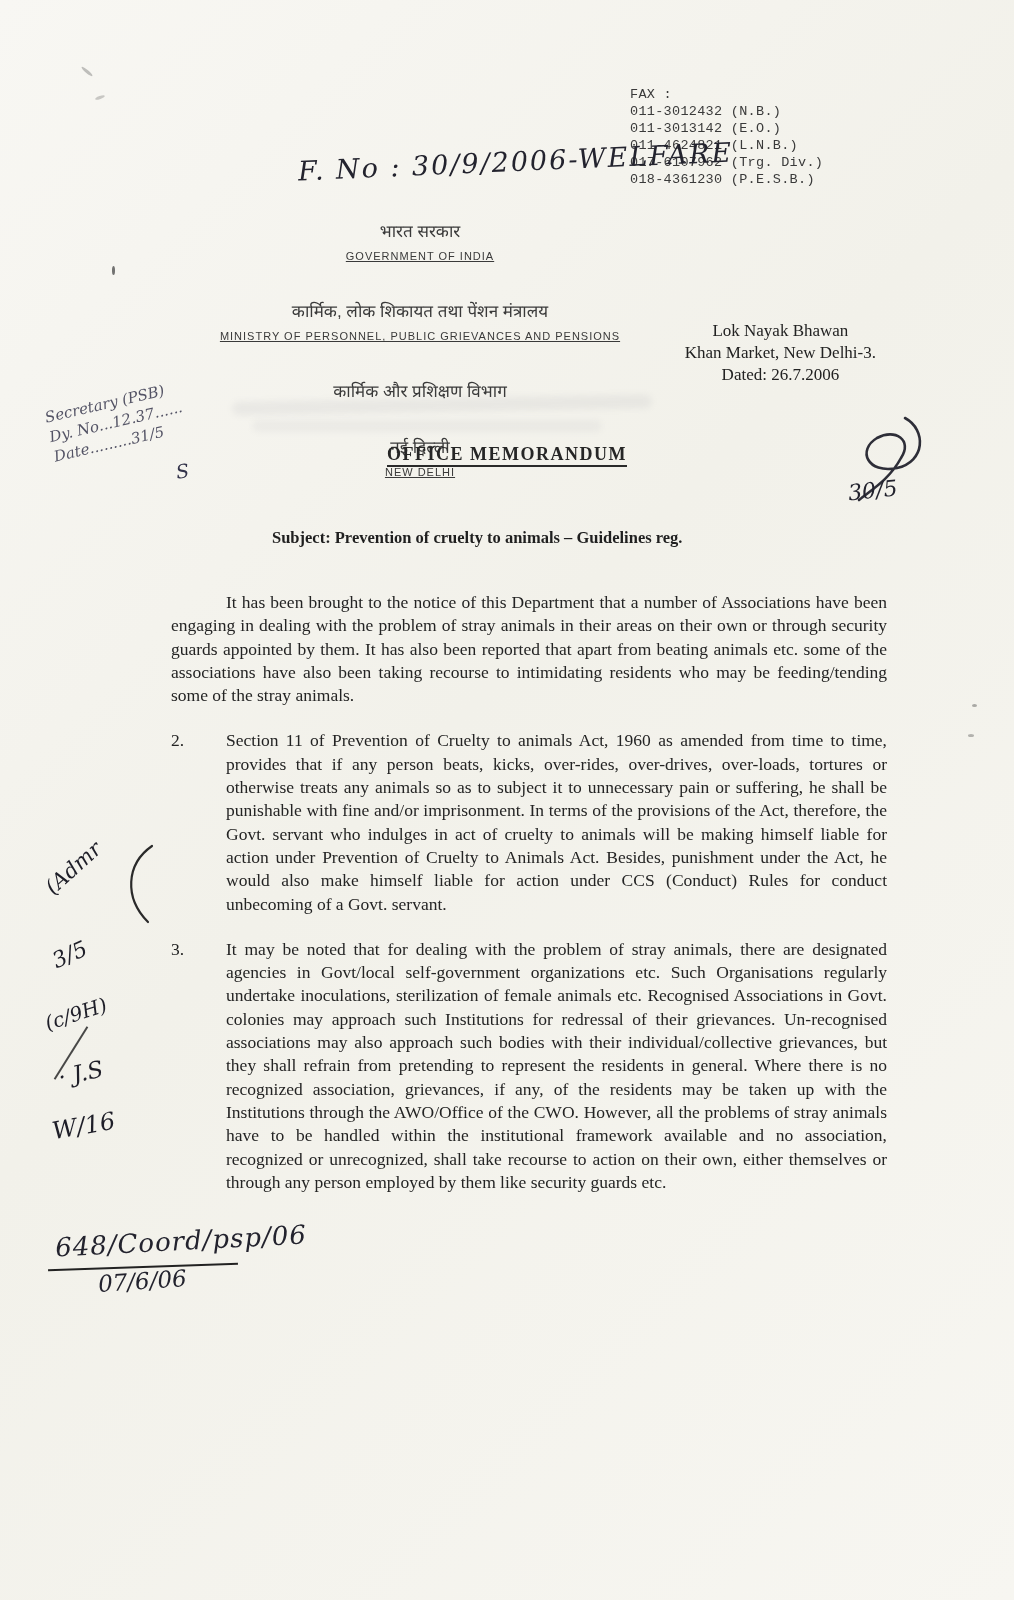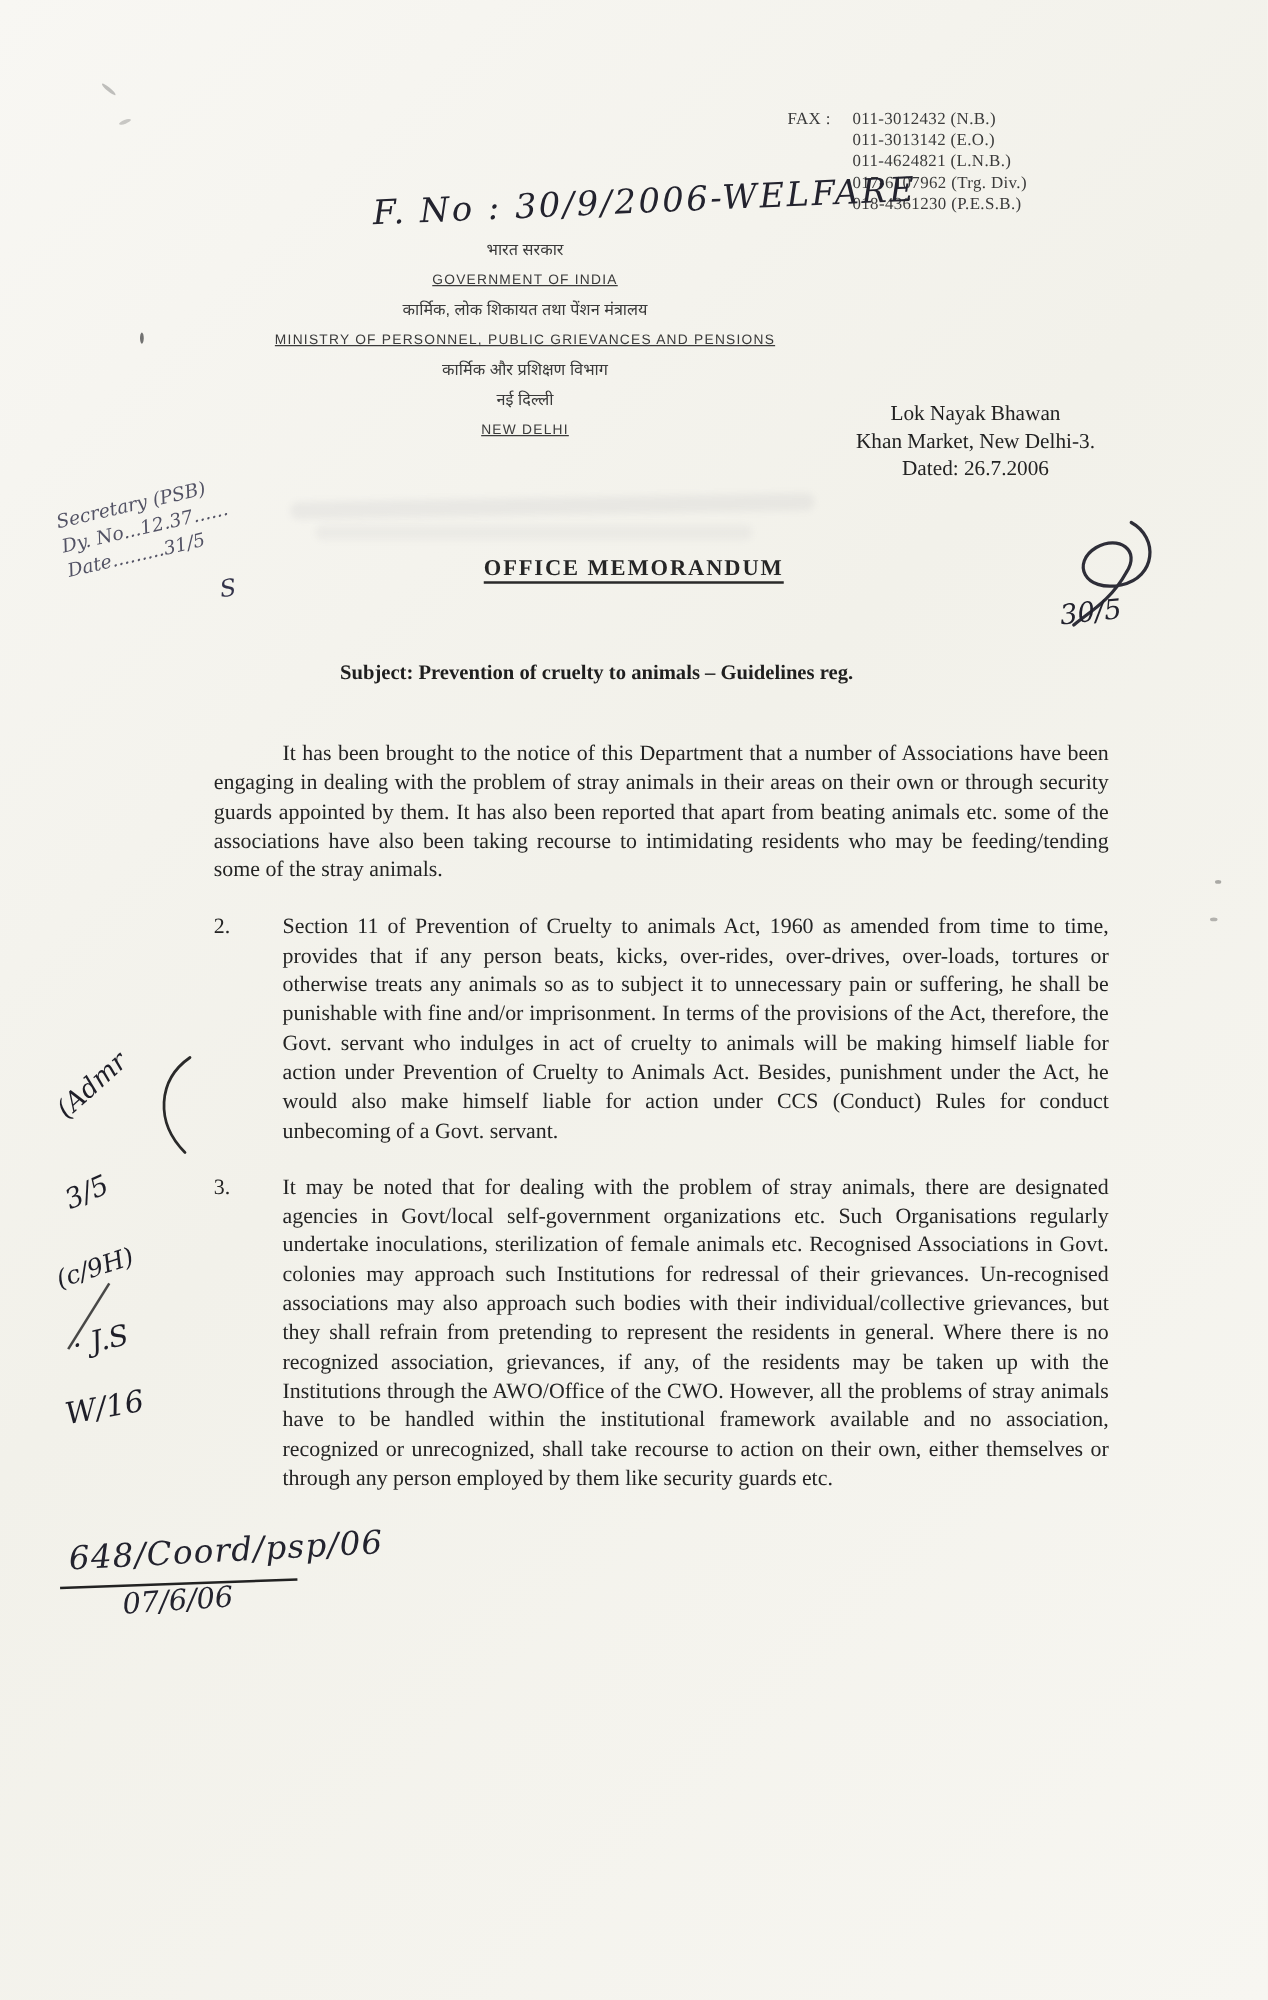--- a/index.html
+++ b/index.html
@@ -11,44 +11,45 @@
     overflow:hidden;
   }
   .page{
     position:absolute;inset:0;
     background:linear-gradient(135deg,#f8f7f3 0%,#f2f1ea 45%,#f7f6f1 100%);
   }
   
   .fax{
     position:absolute;left:630px;top:86px;
     display:flex;
-    font-family:Liberation Serif, serif;
+    font-family:Liberation Mono, monospace;
     font-size:13.5px;line-height:17px;color:#3a3a3a;
     letter-spacing:.3px;
+    flex-direction:column;
   }
   .fax-label{width:52px;flex:none;}
   
   .hand{
     font-family:"DejaVu Serif", serif;
     font-style:italic;
     color:#23232e;
   }
   .fileno{
     position:absolute;left:298px;top:146px;
     font-size:27px;letter-spacing:2px;
     transform:rotate(-2.5deg);
   }
   
   .letterhead{
     position:absolute;left:0;top:188px;width:840px;
     text-align:center;
     font-family:"Liberation Sans", sans-serif;color:#3a3a3a;
   }
   .lh-line{height:24px;line-height:24px;}
-  .lh-hi{font-size:13px;}
+  .lh-hi{font-size:17px;margin-top:32px;}
   .lh-en{font-size:11px;letter-spacing:1px;text-decoration:underline;}
   
   .address{
     position:absolute;right:138px;top:320px;
     text-align:center;font-size:17px;line-height:22px;color:#222;
   }
   
   .stamp{
     position:absolute;left:48px;top:392px;
     transform:rotate(-13deg);

